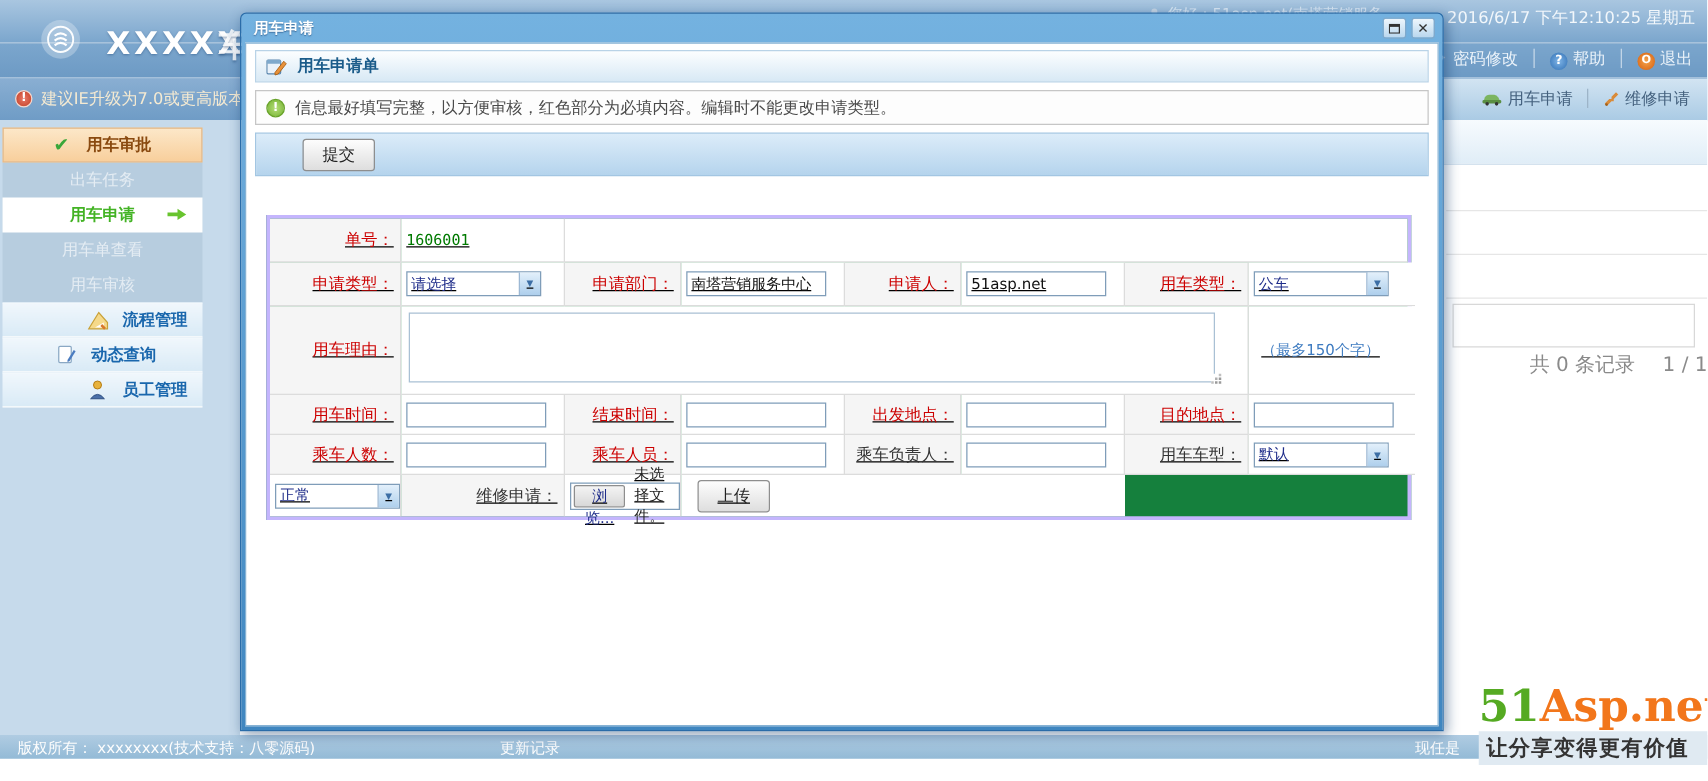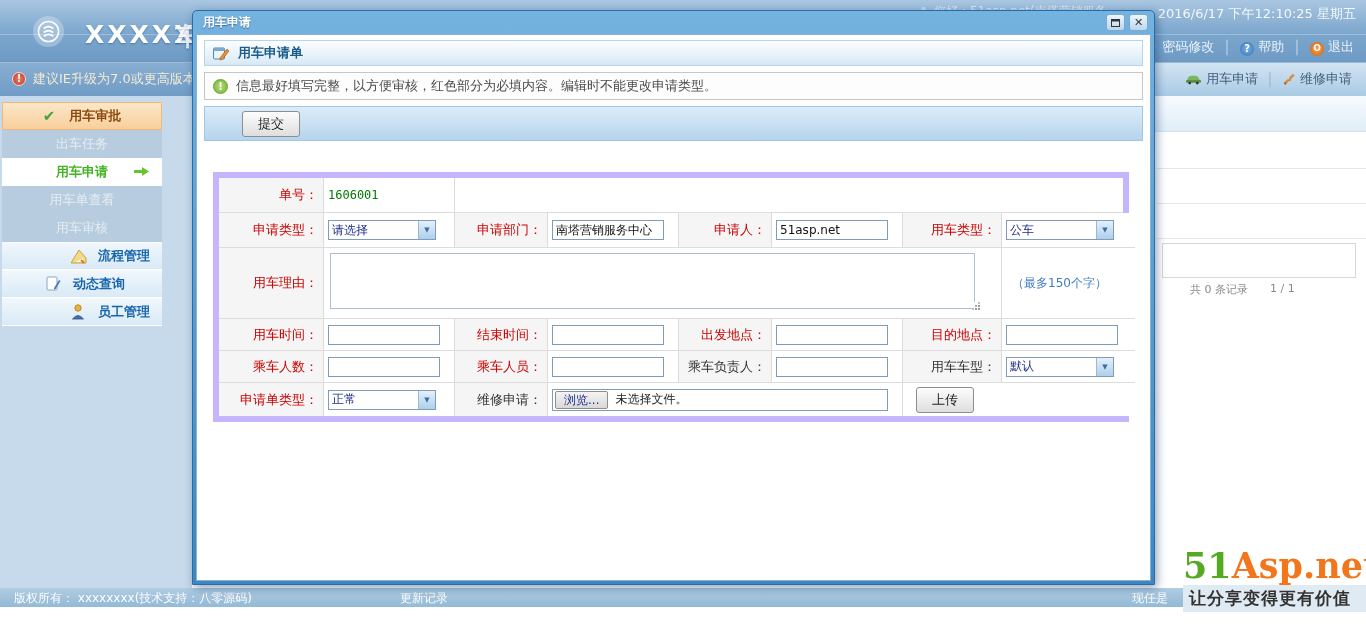--- a/index.html
+++ b/index.html
@@ -56,22 +56,22 @@
   .arrow-ic { position:absolute; right:12px; top:8px; }
   .sb-root { background:linear-gradient(#f0f7fc,#d9eaf6); color:#1a67ad; font-weight:bold;
            border-bottom:1px solid #fff; border-top:1px solid rgba(255,255,255,.8); gap:10px; justify-content:flex-start;
            padding-left:72px; }
   .sb-root .ric { width:20px; display:flex; justify-content:center; }
   
   .bg-panel-head { position:absolute; left:1155px; top:96px; width:211px; height:36px;
            background:linear-gradient(#f7fbfe,#e0edf7); border-bottom:1px solid #d4e2ee; z-index:1; }
   .bg-line { position:absolute; left:1157px; width:209px; border-top:1px solid #e6e6e6; z-index:1; }
   .bg-box { position:absolute; left:1162px; top:243px; width:194px; height:35px; border:1px solid #d8d8d8; z-index:1; }
-  .bg-summary { position:absolute; left:1190px; top:282px; width:176px; color:#8a8a8a; font-size:11px;
-           display:flex; gap:22px; justify-content:flex-start; z-index:1; }
+  .bg-summary { position:absolute; left:1190px; top:282px; width:176px; color:#8a8a8a; font-size:16px;
+           display:flex; gap:22px; justify-content:flex-end; z-index:1; }
   
   .modal { position:absolute; left:192px; top:10px; width:963px; height:575px; z-index:10;
            background:linear-gradient(#74b2e0,#3f86c0); border:1px solid #2a6ca8; border-radius:5px 5px 0 0;
            box-shadow:2px 3px 10px rgba(10,50,100,.45); }
   .m-titlebar { height:23px; line-height:23px; padding-left:10px; color:#fff; font-weight:bold; font-size:12px;
            text-shadow:0 1px 1px rgba(0,40,90,.5); }
   .m-btns { position:absolute; right:6px; top:3px; display:flex; gap:4px; }
   .m-btn { width:19px; height:17px; border:1px solid #7fa9cc; border-radius:3px;
            background:linear-gradient(#eef6fc,#b9d7ee); color:#333; font-size:11px; font-weight:bold;
            display:flex; align-items:center; justify-content:center; cursor:pointer; line-height:1; }
@@ -86,22 +86,22 @@
            padding-left:8px; color:#4a4a4a; font-size:13px; }
   .info-ic { flex:0 0 15px; width:15px; height:15px; border-radius:50%; background:radial-gradient(#b5dd7a,#74b32f);
            border:1px solid #69a32b; color:#fff; font-size:10px; font-weight:bold; text-align:center; line-height:14px; }
   .m-toolbar { position:absolute; left:7px; right:7px; top:71px; height:35px;
            background:linear-gradient(#dcecf9,#b5d4ed); border:1px solid #a3c6e2;
            display:flex; align-items:center; padding-left:37px; }
   .btn { background:linear-gradient(#fdfdfd,#dedede); border:1px solid #8e8e8e; border-radius:3px;
            font-size:13px; padding:3px 15px; cursor:pointer; color:#222;
            font-family:"DejaVu Sans", sans-serif; }
   
-  .form-table { position:absolute; left:16px; top:137px; width:916px; border:6px solid #c4b5fd;
-           background:#15803d; }
+  .form-table { position:absolute; left:16px; top:137px; width:916px; border:3px solid #c4b5fd;
+           background:#15803d;text-decoration:underline; }
   .ft-row { display:grid; }
   .ft-row > div { border-right:1px solid #dcdcdc; border-bottom:1px solid #dcdcdc;
            display:flex; align-items:center; }
   .ft-row > div:last-child { border-right:none; }
   .ft-row:last-child > div { border-bottom:none; }
   .r1 { grid-template-columns:105px 131px 1fr; height:35px; }
   .r2 { grid-template-columns:105px 131px 93px 131px 93px 131px 99px 133px; height:35px; }
   .r3 { grid-template-columns:105px 678px 133px; height:71px; }
   .r4 { grid-template-columns:105px 131px 93px 131px 93px 131px 99px 133px; height:32px; }
   .r6 { grid-template-columns:105px 131px 93px 355px 232px; height:33px; }
@@ -403,21 +403,20 @@
           <div class="lc plain">用车车型：</div>
           <div class="vc">
             <div class="xp-select">
               <span class="sel-text">默认</span>
               <span class="sel-btn">▼</span>
             </div>
           </div>
         </div>
 
         <div class="ft-row r6">
-          <div class="lc req">申请单类型：</div>
           <div class="vc">
             <div class="xp-select">
               <span class="sel-text">正常</span>
               <span class="sel-btn">▼</span>
             </div>
           </div>
           <div class="lc plain">维修申请：</div>
           <div class="vc">
             <div class="file-box">
               <button class="browse-btn">浏览...</button>

